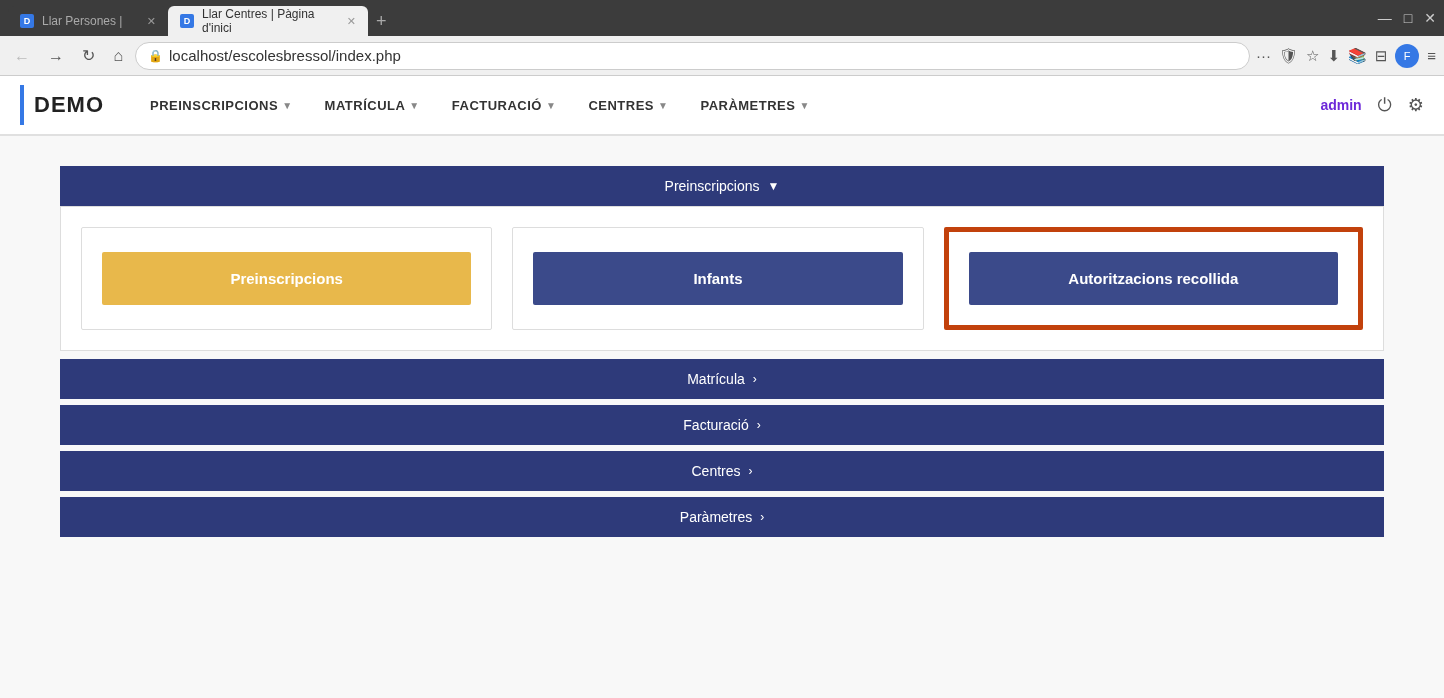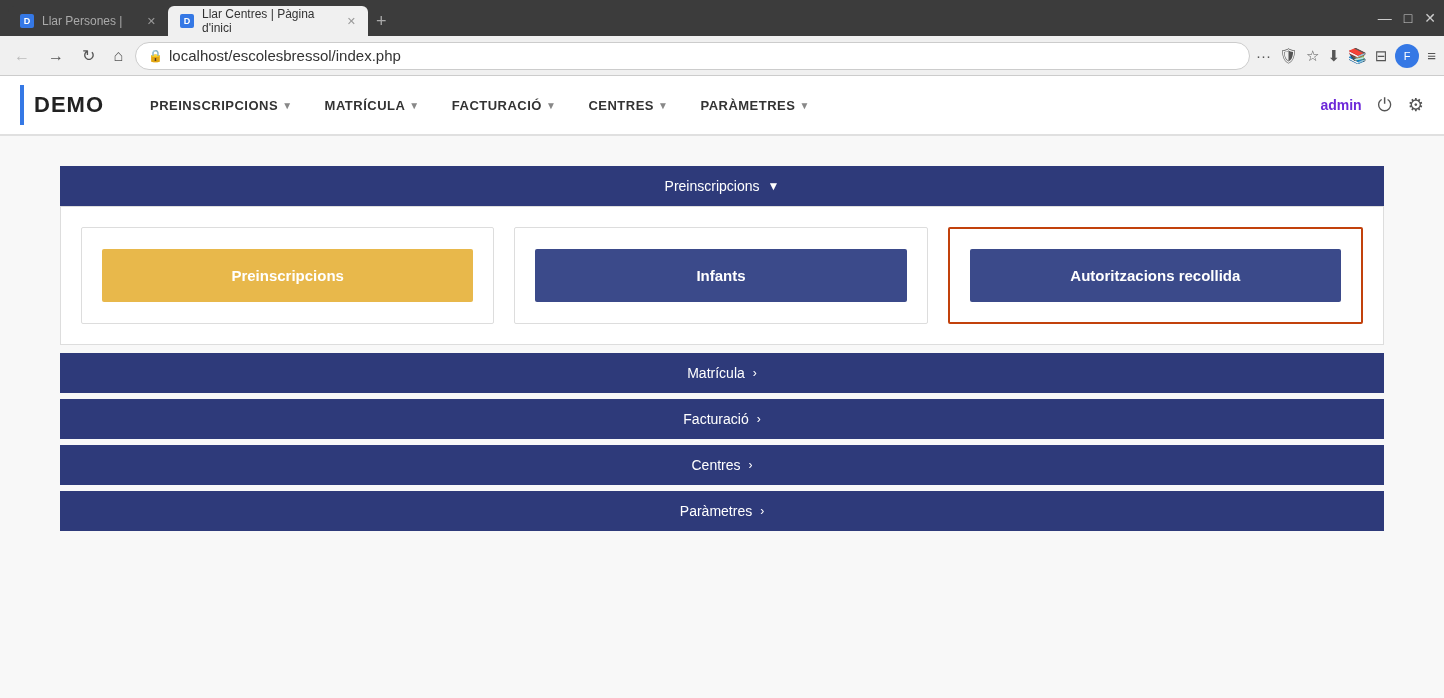--- a/index.html
+++ b/index.html
@@ -218,21 +218,21 @@
     .card-wrapper {
       flex: 1;
       border: 1px solid #ddd;
       border-radius: 2px;
       padding: 20px;
       display: flex;
       align-items: center;
       justify-content: center;
     }
     .card-wrapper.highlight {
-      border: 2px solid #c2410c;
+      border: 5px solid #c2410c;
     }
     .card-btn {
       width: 100%;
       padding: 18px;
       border: none;
       border-radius: 2px;
       font-size: 15px;
       font-weight: 600;
       color: #fff;
       cursor: pointer;

